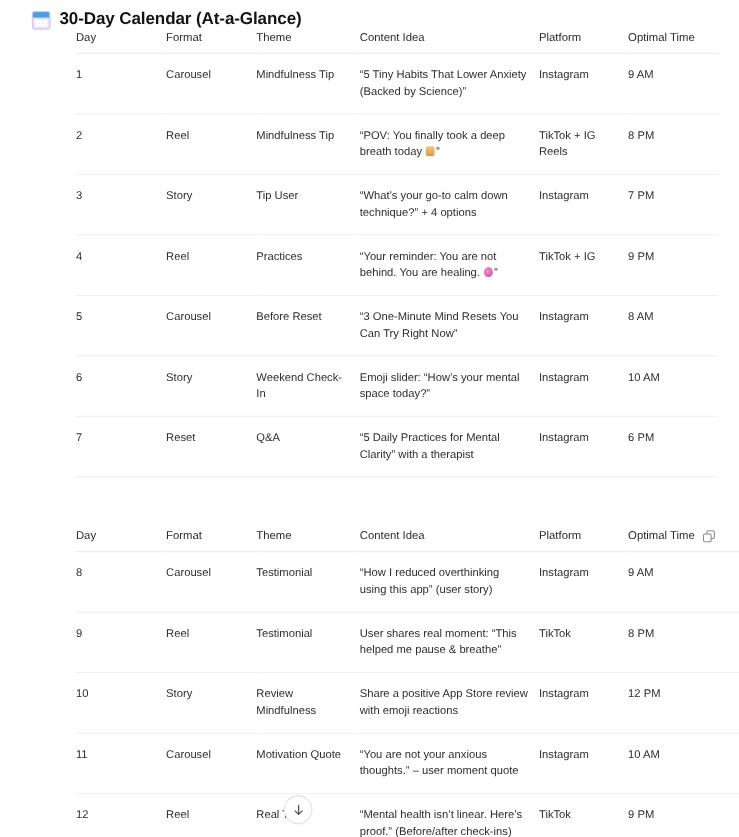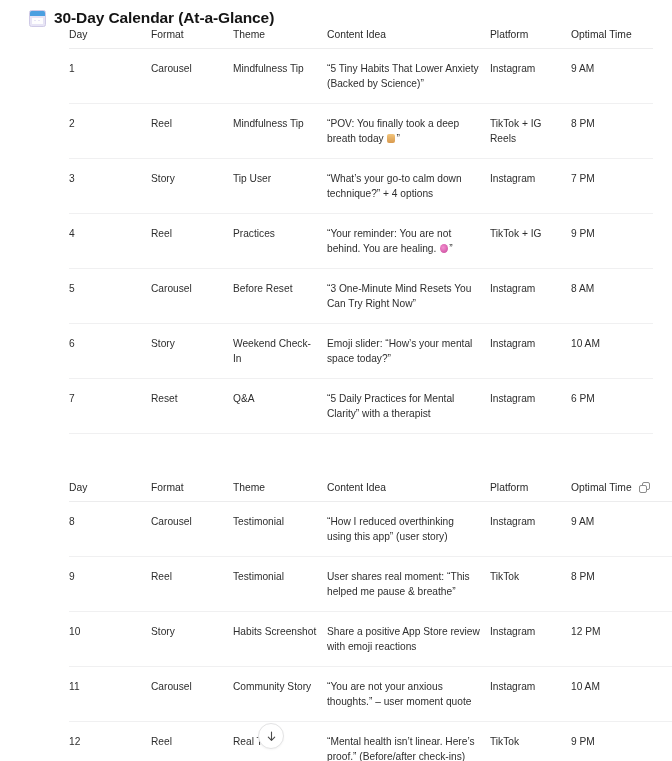--- a/index.html
+++ b/index.html
@@ -285,29 +285,29 @@
           <td>9</td>
           <td>Reel</td>
           <td>Testimonial</td>
           <td>User shares real moment: “This helped me pause &amp; breathe”</td>
           <td>TikTok</td>
           <td>8 PM</td>
         </tr>
         <tr>
           <td>10</td>
           <td>Story</td>
-          <td>Habits Screenshot</td>
+          <td>Review Mindfulness</td>
           <td>Share a positive App Store review with emoji reactions</td>
           <td>Instagram</td>
           <td>12 PM</td>
         </tr>
         <tr>
           <td>11</td>
           <td>Carousel</td>
-          <td>Community Story</td>
+          <td>Motivation Quote</td>
           <td>“You are not your anxious thoughts.” – user moment quote</td>
           <td>Instagram</td>
           <td>10 AM</td>
         </tr>
         <tr>
           <td>12</td>
           <td>Reel</td>
           <td>Real Talk</td>
           <td>“Mental health isn’t linear. Here’s proof.” (Before/after check-ins)</td>
           <td>TikTok</td>

